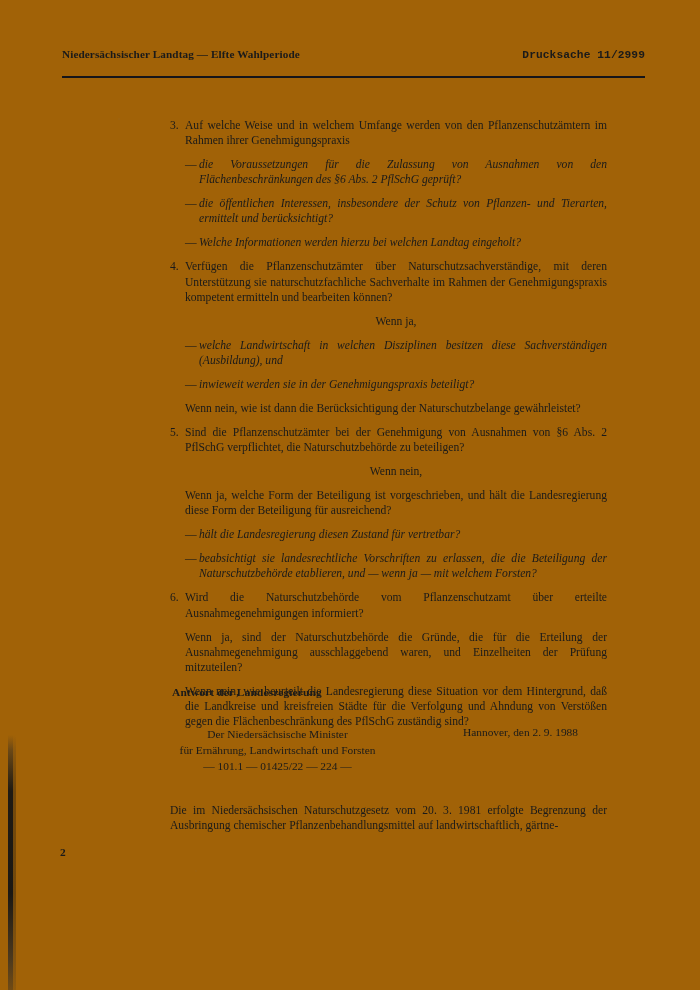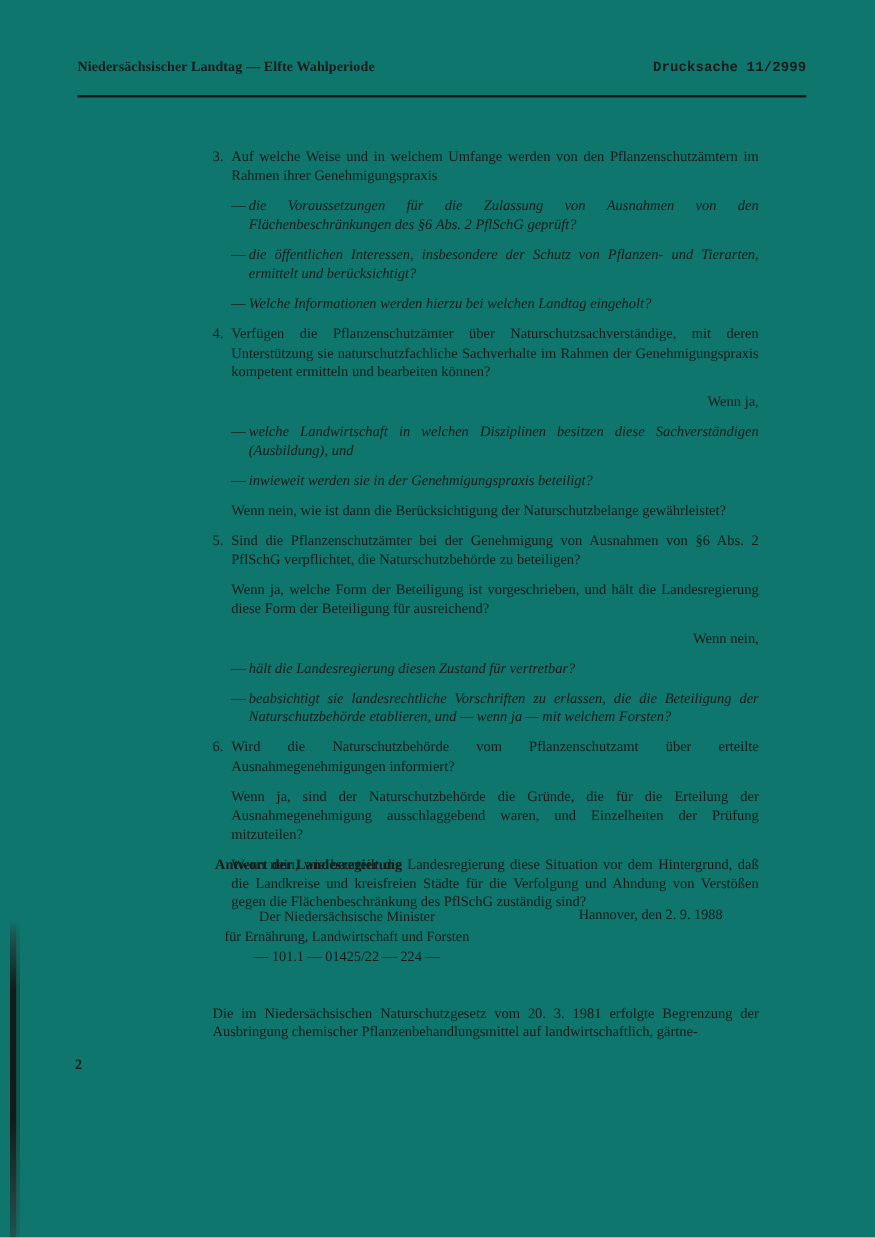--- a/index.html
+++ b/index.html
@@ -8,21 +8,21 @@
     background: #ffffff;
   }
   body {
     font-family: "Liberation Serif", "DejaVu Serif", serif;
     color: #1a1a1a;
   }
   .page {
     position: relative;
     width: 700px;
     height: 990px;
-    background: #0f766e;
+    background: #a16207;
     overflow: hidden;
   }
 
   
   .scan-noise {
     position: absolute;
     inset: 0;
     pointer-events: none;
     opacity: 0.55;
     background-image:
@@ -129,21 +129,21 @@
     font-style: italic;
   }
   .sub-body.nojust { text-align: left; }
 
   
   .para {
     margin: 0 0 9px 15px;
     text-align: justify;
     text-justify: inter-word;
   }
-  .para.nojust { text-align: right; }
+  .para.nojust { text-align: center; }
 
   
   .answer-heading {
     position: absolute;
     left: 172px;
     top: 686px;
     font-size: 11.4px;
     font-weight: 600;
     letter-spacing: .15px;
   }
@@ -221,22 +221,22 @@
       </div>
       <div class="sub">
         <div class="sub-dash">—</div>
         <div class="sub-body nojust">inwieweit werden sie in der Genehmigungspraxis beteiligt?</div>
       </div>
       <div class="para">Wenn nein, wie ist dann die Berücksichtigung der Naturschutzbelange gewährleistet?</div>
       <div class="q">
         <div class="q-num">5.</div>
         <div class="q-body">Sind die Pflanzenschutzämter bei der Genehmigung von Ausnahmen von §6 Abs. 2 PflSchG verpflichtet, die Naturschutzbehörde zu beteiligen?</div>
       </div>
+      <div class="para nojust">Wenn nein,</div>
       <div class="para">Wenn ja, welche Form der Beteiligung ist vorgeschrieben, und hält die Landesregierung diese Form der Beteiligung für ausreichend?</div>
-      <div class="para nojust">Wenn nein,</div>
       <div class="sub">
         <div class="sub-dash">—</div>
         <div class="sub-body nojust">hält die Landesregierung diesen Zustand für vertretbar?</div>
       </div>
       <div class="sub">
         <div class="sub-dash">—</div>
         <div class="sub-body">beabsichtigt sie landesrechtliche Vorschriften zu erlassen, die die Beteiligung der Naturschutzbehörde etablieren, und — wenn ja — mit welchem Forsten?</div>
       </div>
       <div class="q">
         <div class="q-num">6.</div>

